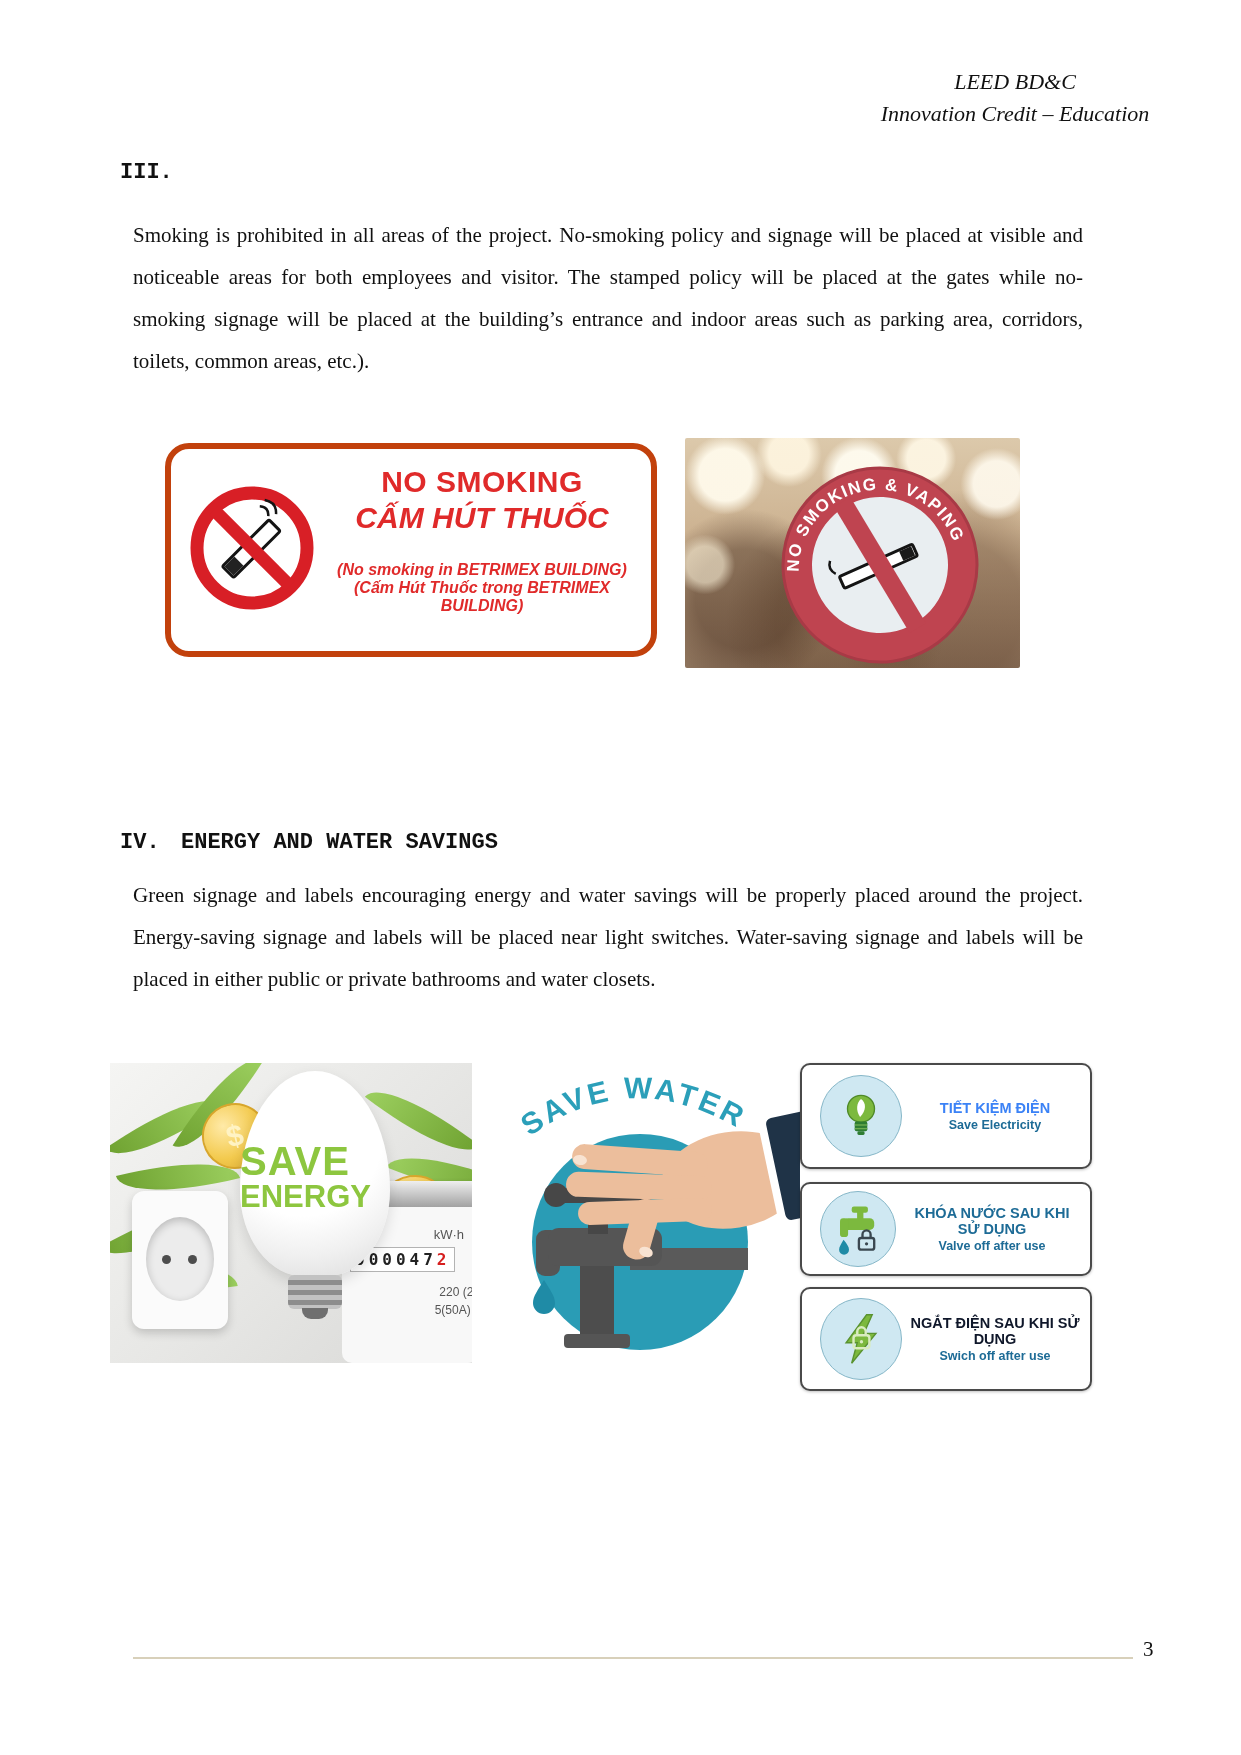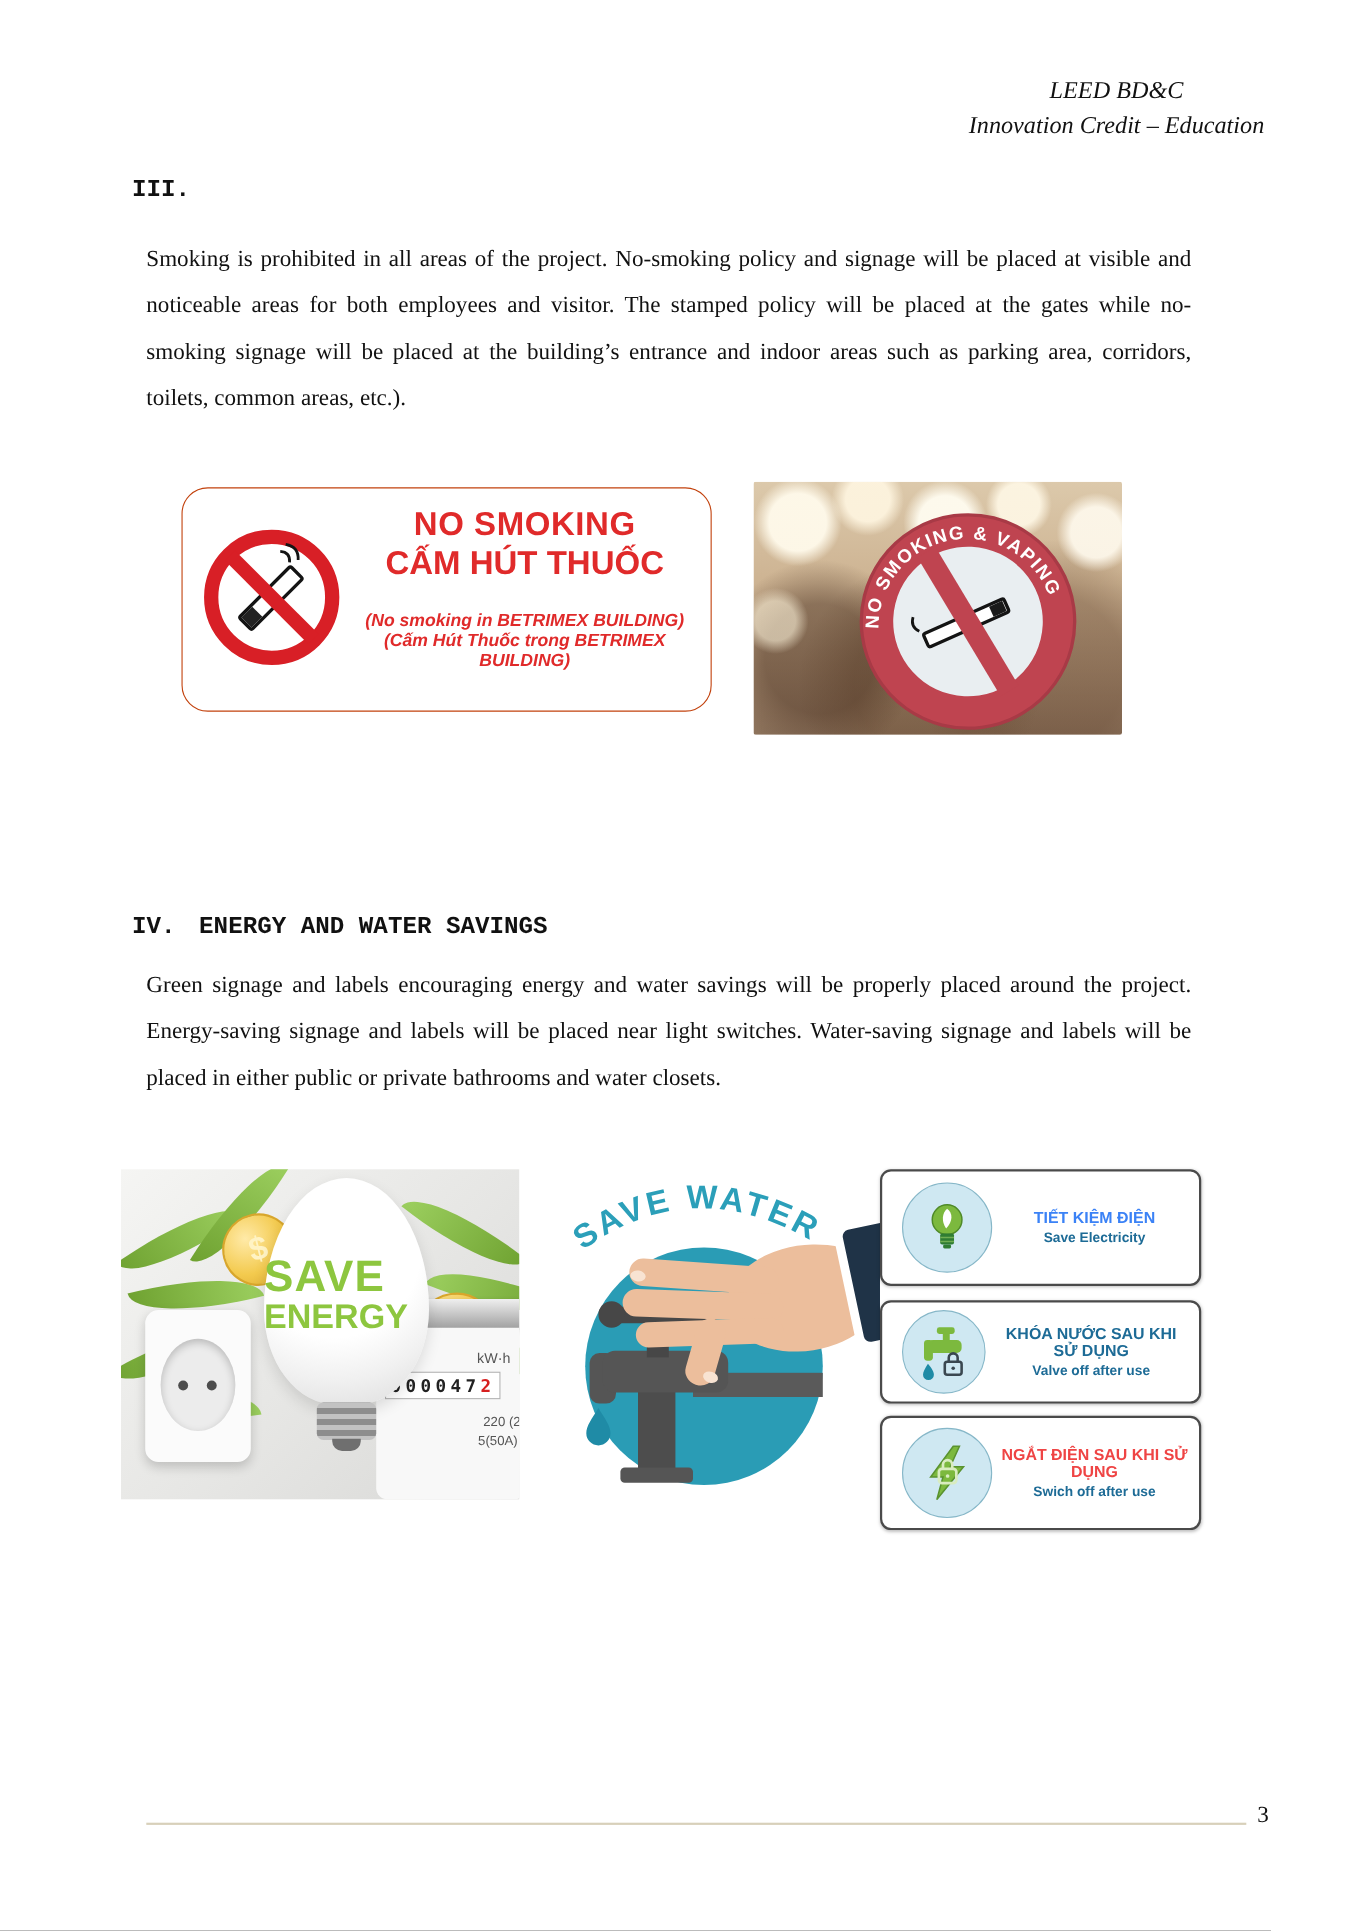--- a/index.html
+++ b/index.html
@@ -10,25 +10,25 @@
   
   .doc-header{left:860px;top:66px;width:310px;text-align:center;font-style:italic;font-size:22px;line-height:32px;}
 
   
   .sec-head{font-weight:bold;font-size:22px;font-family:Liberation Mono, monospace;}
   .sec-num{left:120px;width:60px;}
   .sec-title{left:181px;width:700px;}
   .para{left:133px;width:950px;font-size:21px;line-height:42px;text-align:justify;}
 
   
-  .sign{left:165px;top:443px;width:480px;height:202px;background:#fff;border:1px solid #c2410c;border-radius:24px;}
+  .sign{left:165px;top:443px;width:480px;height:202px;background:#fff;border:6px solid #c2410c;border-radius:24px;}
   .sign-icon{left:18px;top:36px;width:126px;height:126px;}
   .sign-text{left:152px;top:16px;right:10px;text-align:center;color:#e02a2a;font-family:"Liberation Sans",sans-serif;}
   .sign-title-en{font-size:30px;font-weight:bold;letter-spacing:.5px;}
-  .sign-title-vi{font-size:30px;font-weight:bold;margin-top:2px;}
+  .sign-title-vi{font-size:30px;font-weight:bold;font-style:italic;margin-top:2px;}
   .sign-note{font-size:16px;font-weight:bold;font-style:italic;}
   .sign-note-en{margin-top:26px;}
 
   
   .photo{left:685px;top:438px;width:335px;height:230px;overflow:hidden;border-radius:2px;
     background:
       radial-gradient(circle at 12% 16%, rgba(255,250,235,.95) 0 26px, rgba(255,250,235,0) 40px),
       radial-gradient(circle at 31% 7%, rgba(255,246,225,.9) 0 20px, rgba(255,246,225,0) 33px),
       radial-gradient(circle at 52% 16%, rgba(255,252,240,.95) 0 24px, rgba(255,252,240,0) 38px),
       radial-gradient(circle at 72% 9%, rgba(255,248,230,.9) 0 19px, rgba(255,248,230,0) 30px),
@@ -255,21 +255,21 @@
   <div class="abs eco" style="top:1287px;height:100px;">
     <div class="eco-circle">
       <svg width="56" height="56" viewBox="0 0 60 60">
         <polygon points="36,4 14,34 26,34 20,56 46,24 33,24 42,4" fill="#7cb93e" stroke="#5a9330" stroke-width="1.5"></polygon>
         <rect x="22" y="26" width="17" height="14" rx="3" fill="none" stroke="#d9ecc0" stroke-width="2.6"></rect>
         <path d="M26 26 v-4 a4.5 4.5 0 0 1 9 0 v4" fill="none" stroke="#d9ecc0" stroke-width="2.6"></path>
         <circle cx="30.5" cy="33" r="1.8" fill="#d9ecc0"></circle>
       </svg>
     </div>
     <div class="eco-texts">
-      <div class="eco-vi" style="color:#ef4444;">NGẮT ĐIỆN SAU KHI SỬ DỤNG</div>
+      <div class="eco-vi" style="color:#0f172a;">NGẮT ĐIỆN SAU KHI SỬ DỤNG</div>
       <div class="eco-en">Swich off after use</div>
     </div>
   </div>
 
   <div class="abs foot-line"></div>
   <div class="abs page-num">3</div>
 
 </div>
 
 </body></html>

